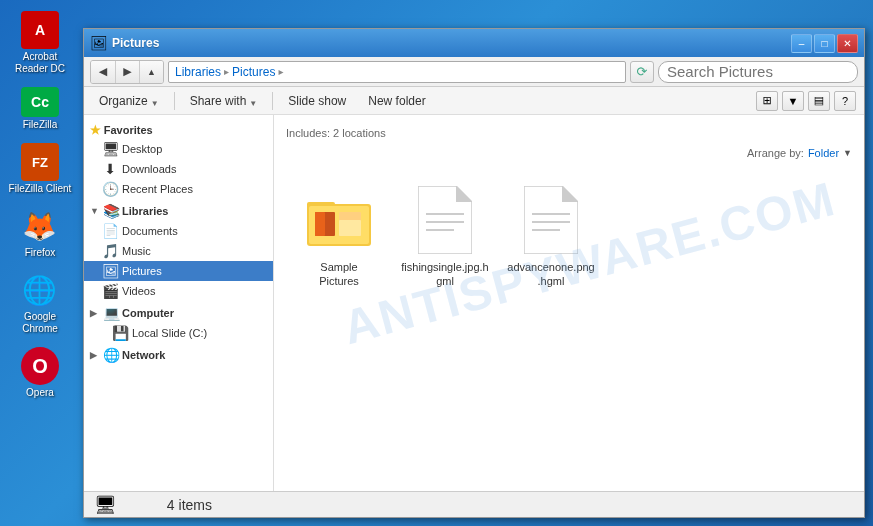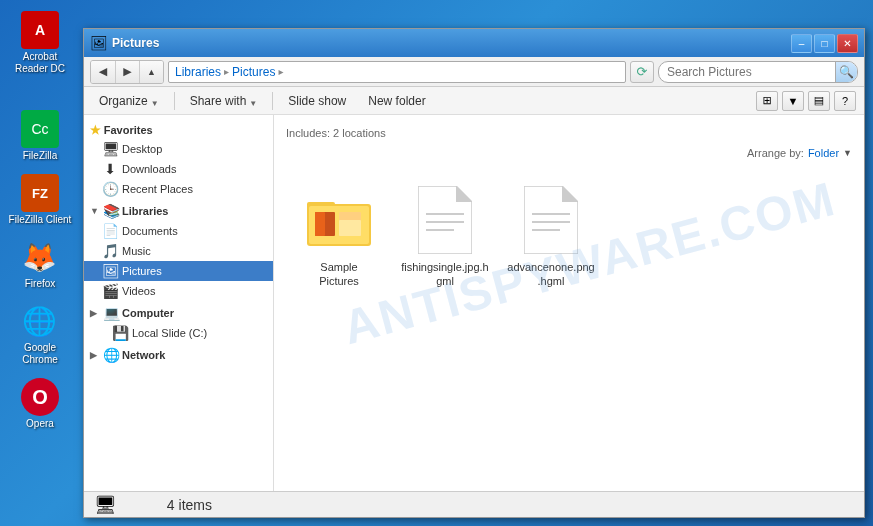--- a/index.html
+++ b/index.html
@@ -187,21 +187,21 @@
       border: 1px solid #aaa;
       background: white;
       border-radius: 10px;
       overflow: hidden;
       width: 200px;
     }
     .search-input {
       flex: 1;
       border: none;
       outline: none;
-      font-size: 12px;
+      font-size: 15px;
       padding: 0 8px;
       color: #888;
       background: transparent;
     }
     .search-btn {
       width: 22px;
       height: 22px;
       background: linear-gradient(to bottom, #d0e8ff, #a8cff0);
       border: none;
       border-left: 1px solid #aaa;
@@ -442,21 +442,21 @@
 </head>
 <body>
 
 <div class="desktop-icons">
   <div class="desktop-icon">
     <div class="icon-img" style="background:#cc0000;color:white;font-weight:bold;font-size:14px;border-radius:4px;width:38px;height:38px;display:flex;align-items:center;justify-content:center;">A</div>
     <span class="icon-label">Acrobat
 Reader DC</span>
   </div>
   <div class="desktop-icon">
-    <div class="icon-img" style="background:#00aa44;color:white;font-weight:normal;font-size:14px;border-radius:4px;width:38px;height:38px;display:flex;align-items:center;justify-content:center;margin-top:23px;">Cc</div>
+    <div class="icon-img" style="background:#00aa44;color:white;font-weight:bold;font-size:14px;border-radius:4px;width:38px;height:30px;display:flex;align-items:center;justify-content:center;">Cc</div>
     <span class="icon-label">FileZilla</span>
   </div>
   <div class="desktop-icon">
     <div class="icon-img" style="background:#cc4400;color:white;font-weight:bold;font-size:13px;border-radius:4px;width:38px;height:38px;display:flex;align-items:center;justify-content:center;">FZ</div>
     <span class="icon-label">FileZilla Client</span>
   </div>
   <div class="desktop-icon">
     <div class="icon-img" style="font-size:28px;width:38px;height:38px;display:flex;align-items:center;justify-content:center;">🦊</div>
     <span class="icon-label">Firefox</span>
   </div>

